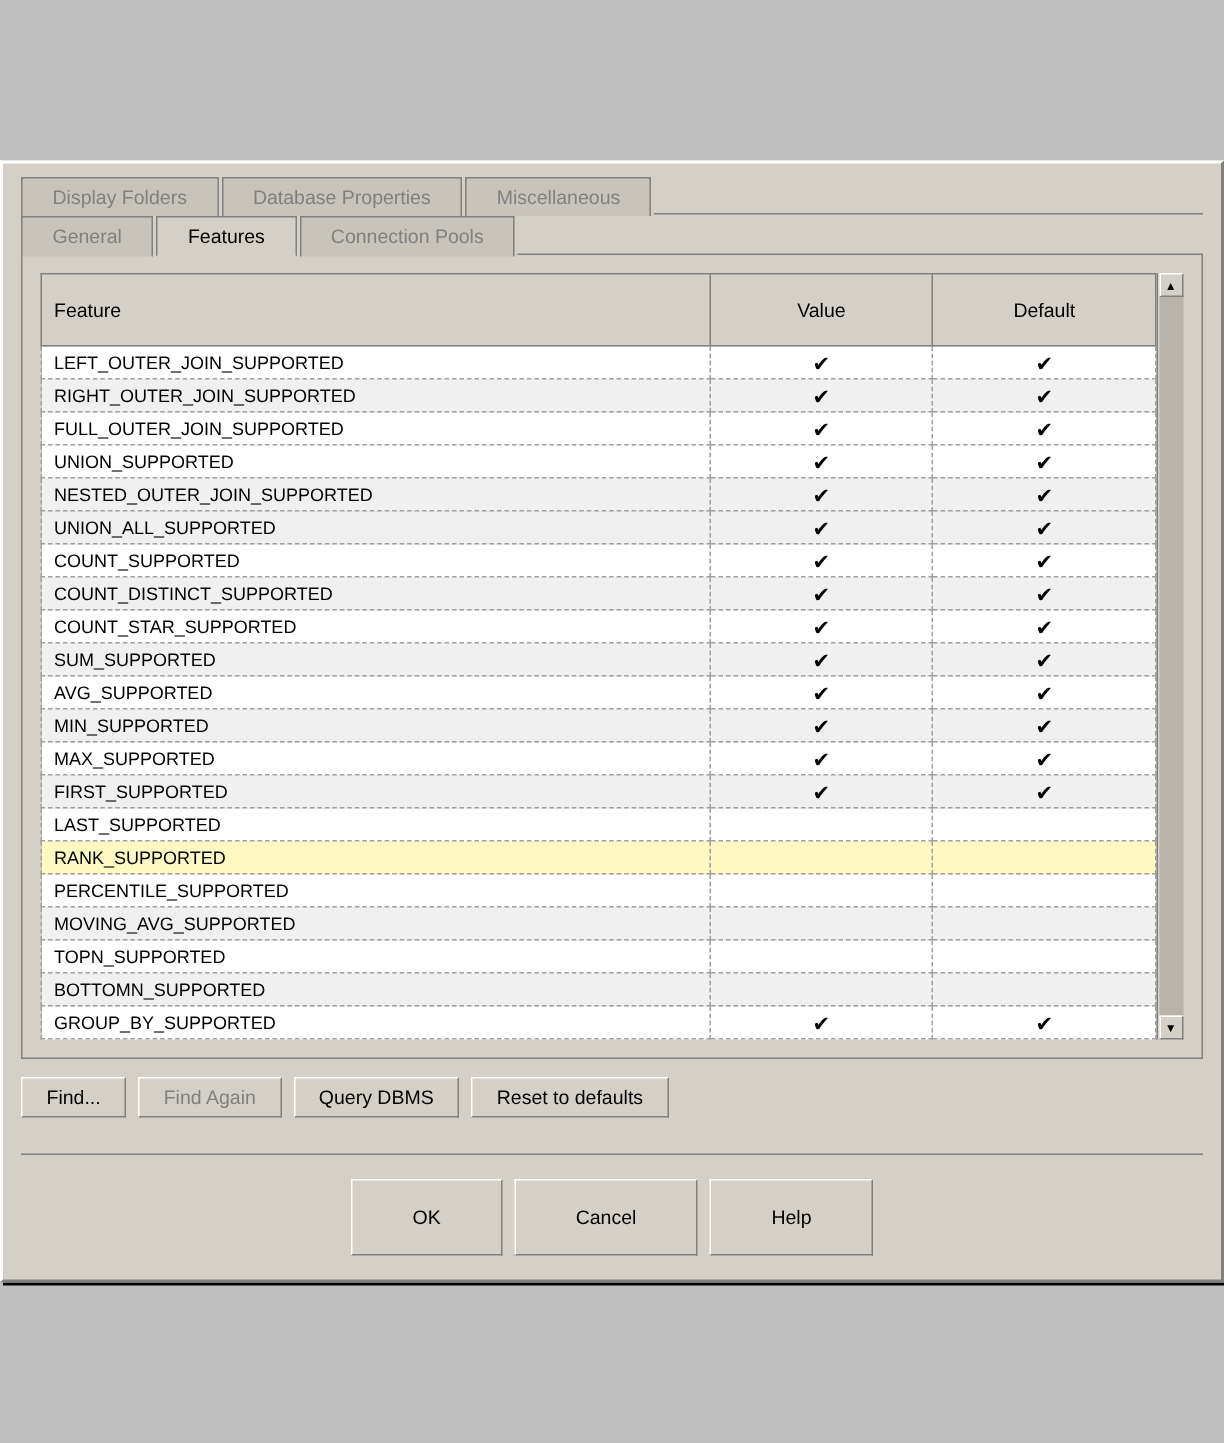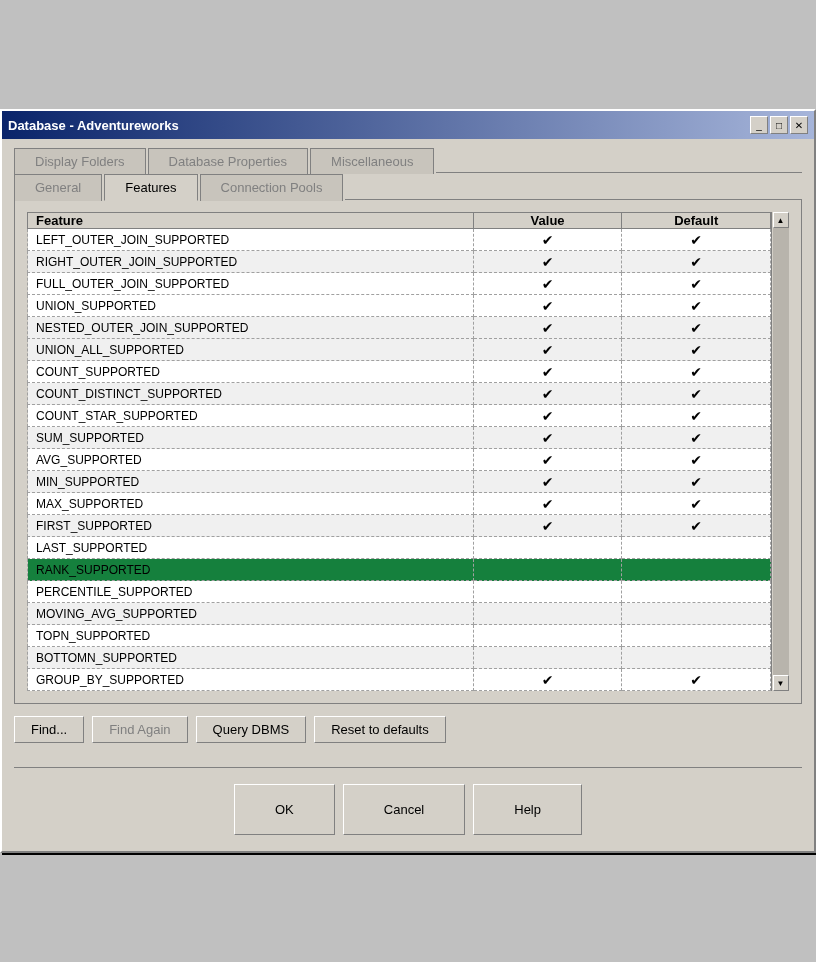--- a/index.html
+++ b/index.html
@@ -92,23 +92,23 @@
       flex: 1;
       border-bottom: 1px solid #808080;
     }
     .feature-table {
       width: 100%;
       border-collapse: collapse;
     }
     .feature-table th {
       background: #d4d0c8;
       border: 1px solid #808080;
-      padding: 0 8px;
+      padding: 16px 8px;
       text-align: left;
-      font-weight: bold;
+      font-weight: normal;
     }
     .feature-table th.center {
       text-align: center;
     }
     .feature-table td {
       border: 1px dashed #a0a0a0;
       padding: 2px 8px;
       height: 22px;
       font-size: 12px;
     }
@@ -188,28 +188,20 @@
       height: 1px;
       background: #808080;
       margin: 4px 0 8px 0;
     }
   </style>
 </head>
 <body>
 
 <div class="window">
 
-  <div class="title-bar">
-    <span class="title-bar-text">Database - Adventureworks</span>
-    <div class="title-bar-buttons">
-      <div class="title-btn">_</div>
-      <div class="title-btn">□</div>
-      <div class="title-btn">✕</div>
-    </div>
-  </div>
 
   <div class="content">
 
     <div class="tabs-rows">
 
       <div class="tab-row">
         <div class="tab inactive">Display Folders</div>
         <div class="tab inactive">Database Properties</div>
         <div class="tab inactive">Miscellaneous</div>
         <div class="tab-spacer"></div>
@@ -304,21 +296,21 @@
                 <tr style="background: rgb(240, 240, 240);">
                   <td>FIRST_SUPPORTED</td>
                   <td class="center"><span class="checkmark">✔</span></td>
                   <td class="center"><span class="checkmark">✔</span></td>
                 </tr>
                 <tr style="background: rgb(255, 255, 255);">
                   <td>LAST_SUPPORTED</td>
                   <td class="center"></td>
                   <td class="center"></td>
                 </tr>
-                <tr style="background: #15803d;">
+                <tr style="background: #fef9c3;">
                   <td>RANK_SUPPORTED</td>
                   <td class="center"></td>
                   <td class="center"></td>
                 </tr>
                 <tr style="background: rgb(255, 255, 255);">
                   <td>PERCENTILE_SUPPORTED</td>
                   <td class="center"></td>
                   <td class="center"></td>
                 </tr>
                 <tr style="background: rgb(240, 240, 240);">

